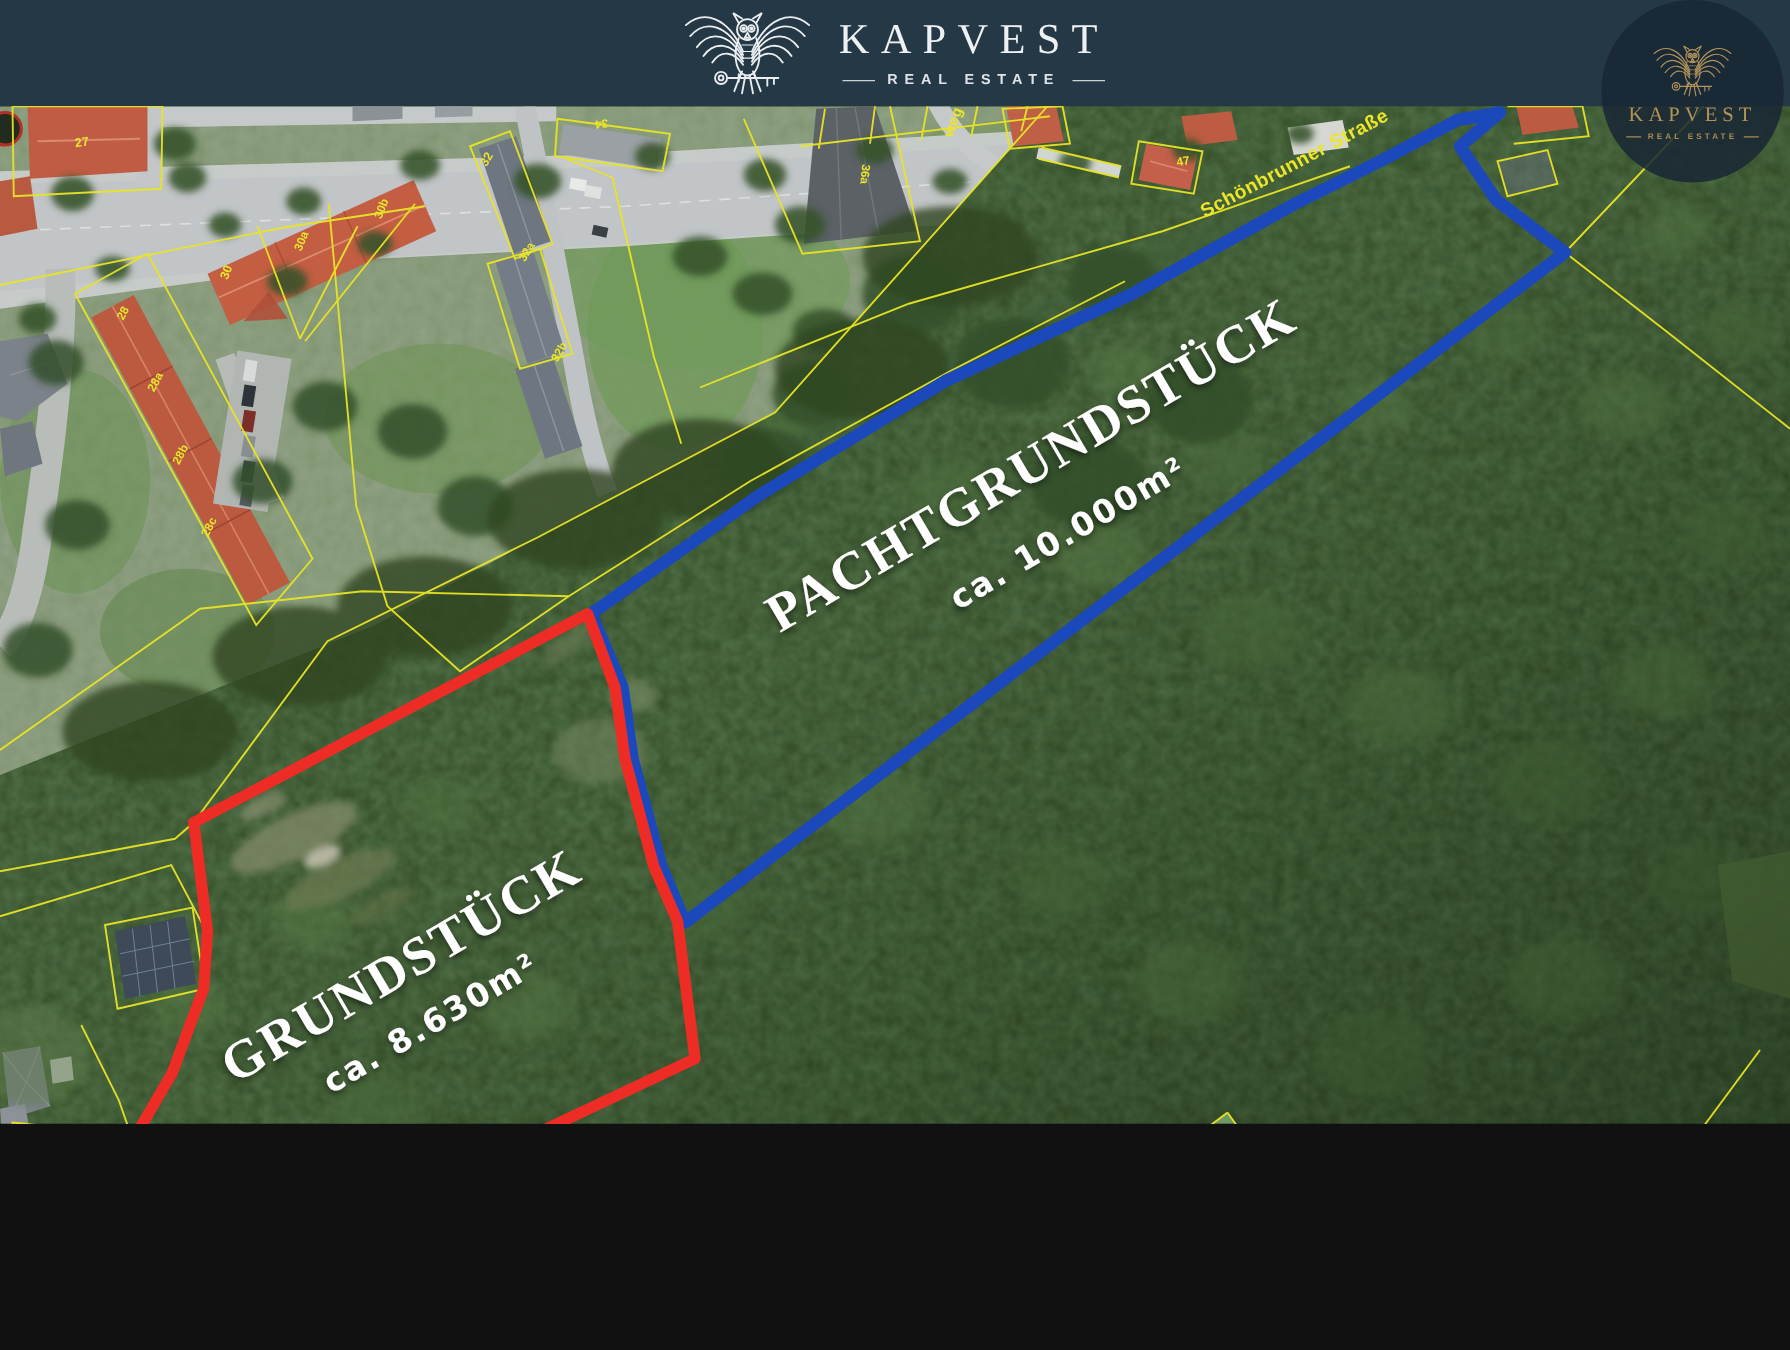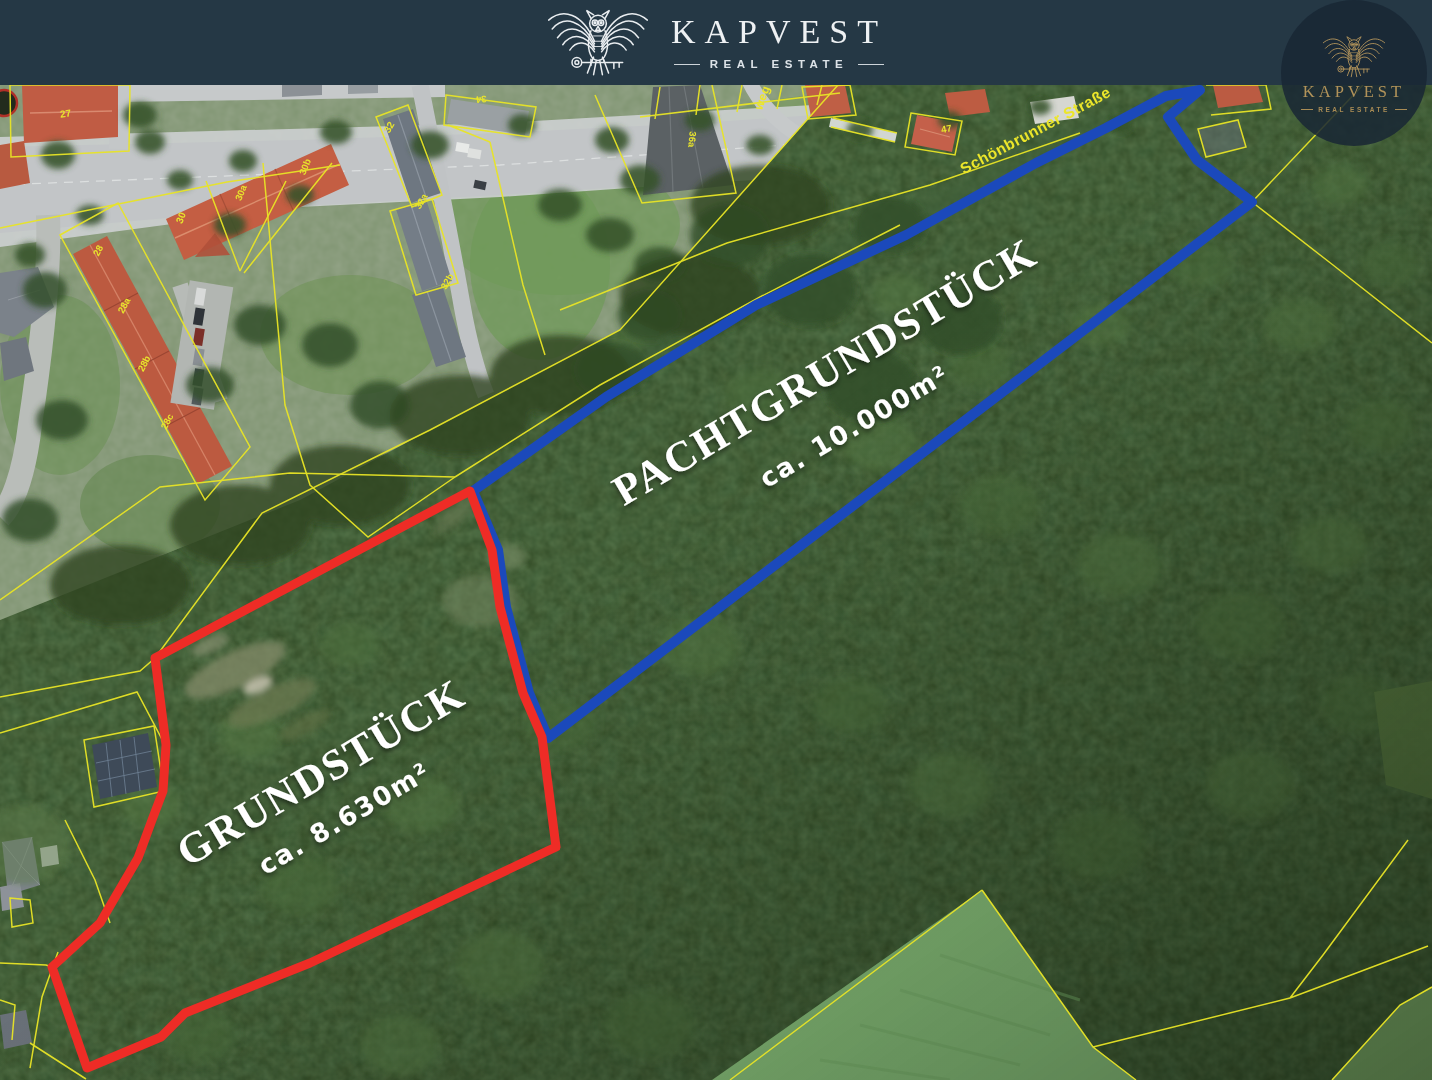--- a/index.html
+++ b/index.html
@@ -1,16 +1,16 @@
 <!DOCTYPE html>
 <html><head>
 <meta charset="utf-8">
 <style>
   html,body{margin:0;padding:0;background:#111;}
-  .page{position:relative;width:1432px;height:1080px;overflow:hidden;background:#253845;
+  .page{position:relative;width:1432px;height:899px;overflow:hidden;background:#253845;
         font-family:"Liberation Sans",sans-serif;}
   
   .header{position:absolute;left:0;top:0;width:1432px;height:85px;background:#253845;
           display:flex;align-items:center;justify-content:center;gap:20px;}
   .owl{color:#e9edf0;}
   .brandblock{display:flex;flex-direction:column;align-items:center;}
   .brand{font-family:"Liberation Serif",serif;font-size:34px;letter-spacing:9px;
          color:#eef1f3;line-height:1;font-weight:500;}
   .tagline{display:flex;align-items:center;gap:10px;margin-top:9px;color:#dde3e8;
            font-size:11.5px;letter-spacing:5.5px;font-weight:700;}

